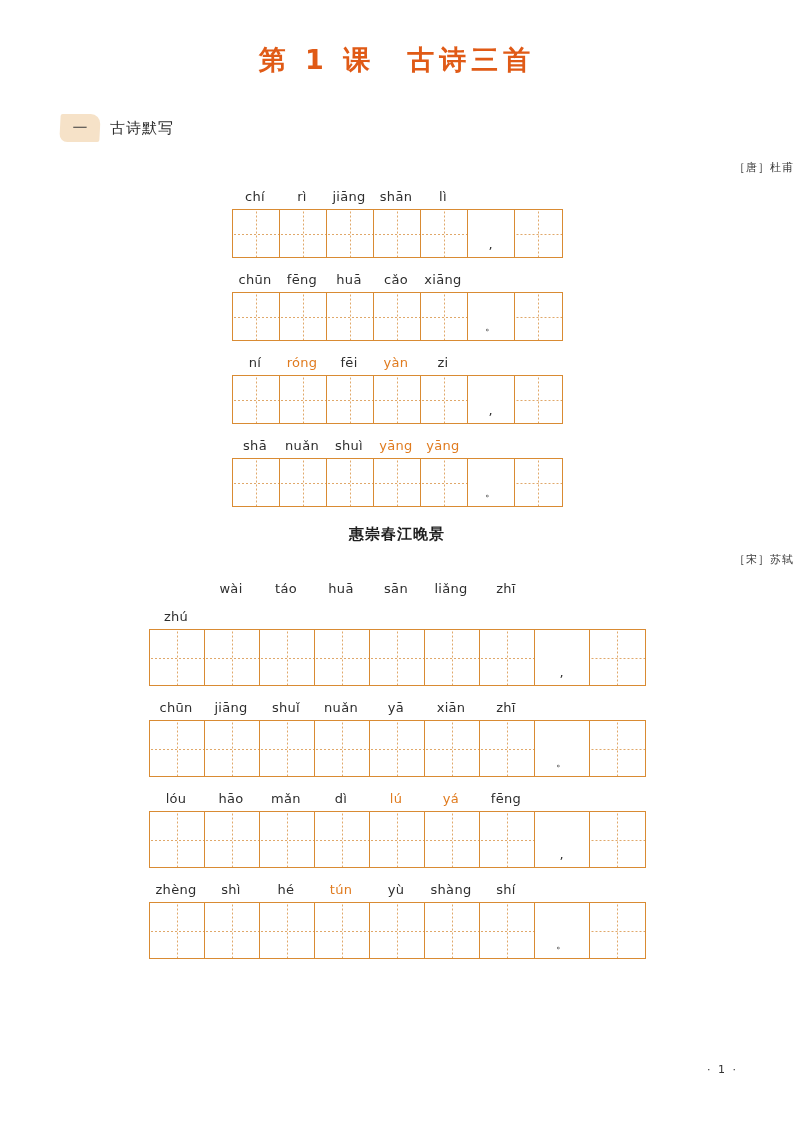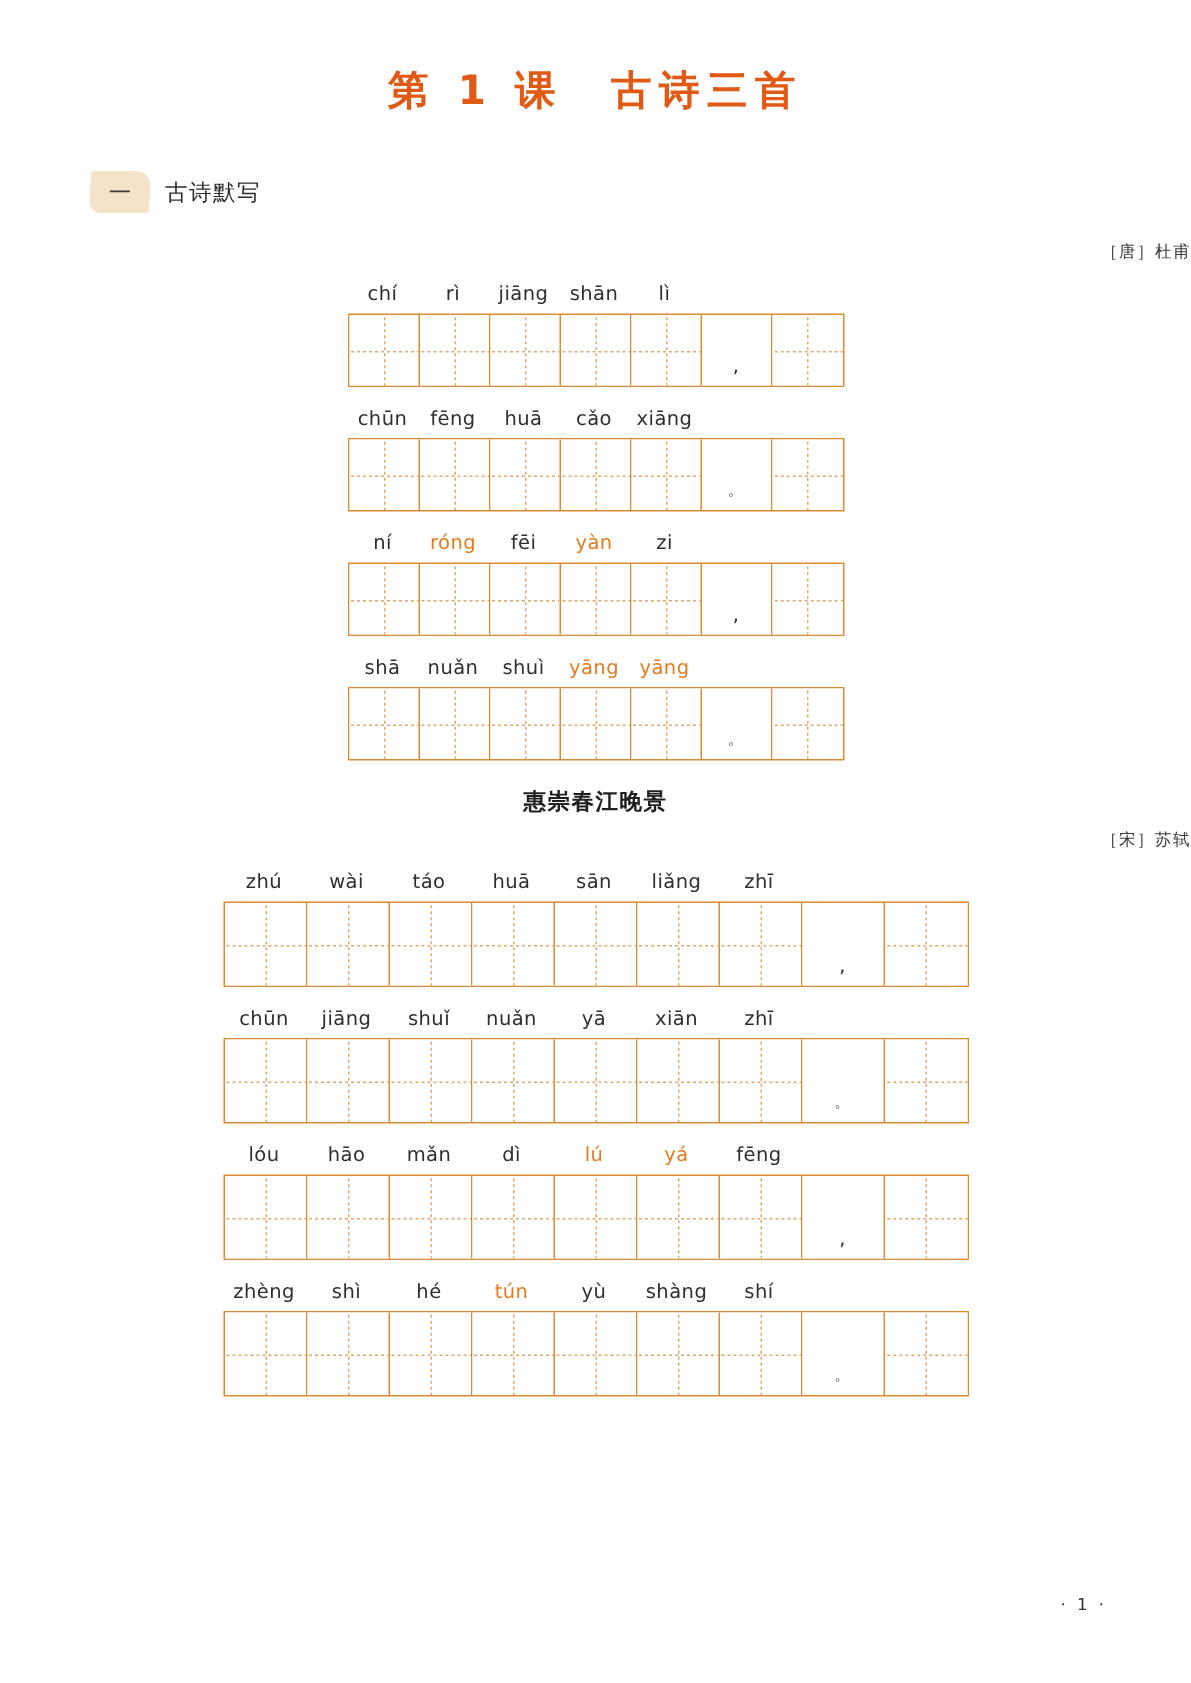--- a/index.html
+++ b/index.html
@@ -358,21 +358,21 @@
             </div>
           </div>
         </div>
       </div>
       <div class="poem">
         <div class="poem-title bold">惠崇春江晚景</div>
         <div class="poem-author">［宋］苏轼</div>
         <div class="line">
           <div class="line-inner">
             <div class="pinyin-row">
-              <div class="pinyin" style="width: 55px;">zhú</div>
+              <div class="pinyin" style="width: 55px; margin-top: 28px;">zhú</div>
               <div class="pinyin" style="width: 55px;">wài</div>
               <div class="pinyin" style="width: 55px;">táo</div>
               <div class="pinyin" style="width: 55px;">huā</div>
               <div class="pinyin" style="width: 55px;">sān</div>
               <div class="pinyin" style="width: 55px;">liǎng</div>
               <div class="pinyin" style="width: 55px;">zhī</div>
               <div class="pinyin" style="width: 55px;">&nbsp;</div>
               <div class="pinyin" style="width: 55px;">&nbsp;</div>
             </div>
             <div class="grid-row">

